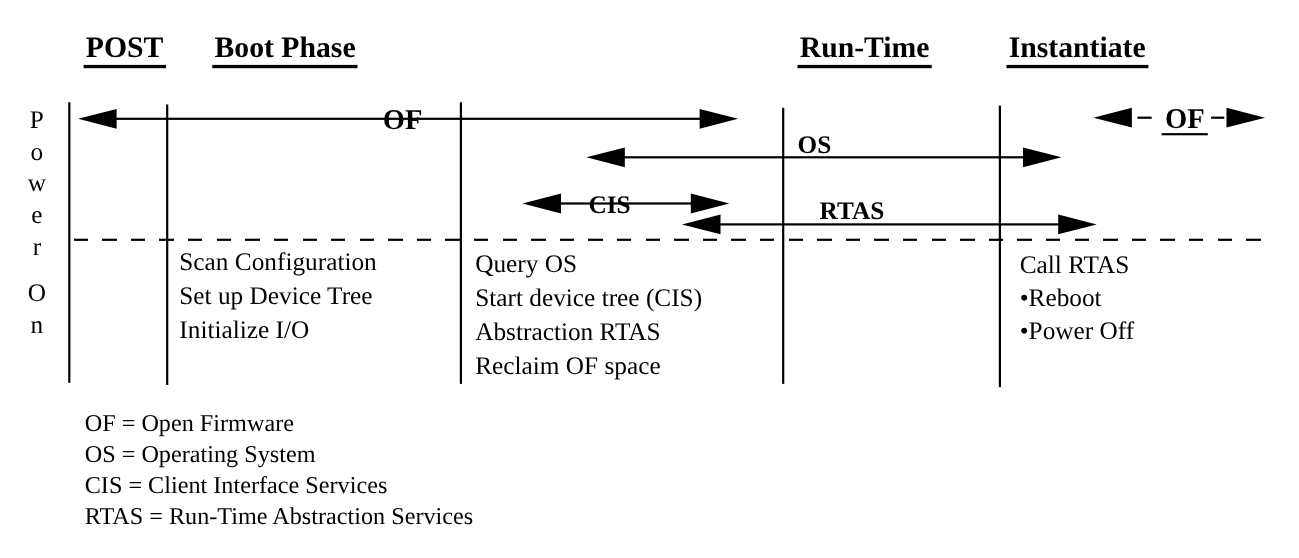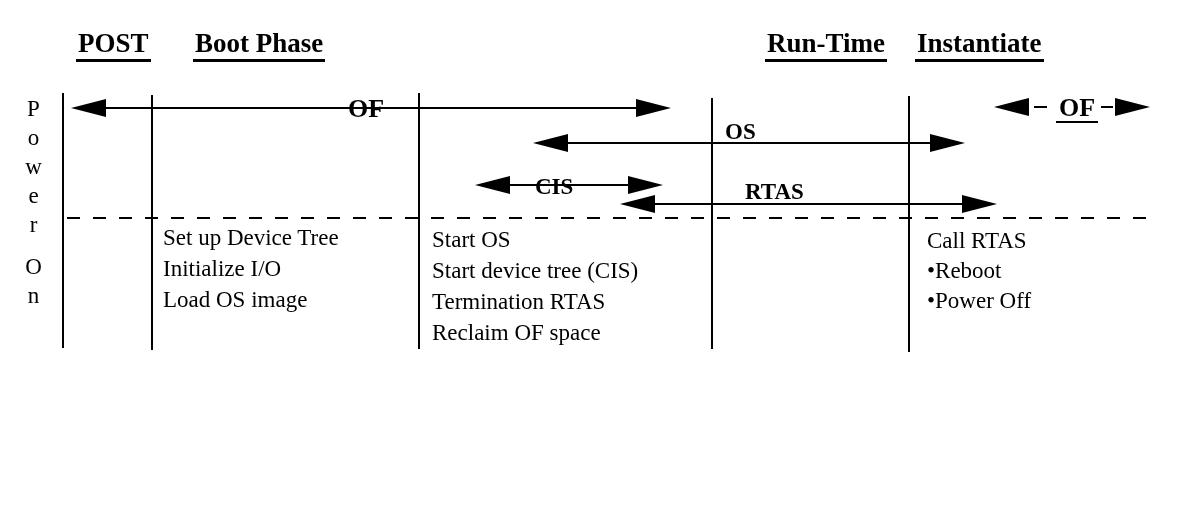--- a/index.html
+++ b/index.html
@@ -41,21 +41,21 @@
   
   .legend { position:absolute; left:77px; top:371px; font-size:22px; line-height:28px; white-space:nowrap; }
 </style>
 </head>
 <body>
 
 <div class="canvas">
 
   <div class="phase-header" style="left:76px">POST</div>
   <div class="phase-header" style="left:193px">Boot Phase</div>
-  <div class="phase-header" style="left:765px">Run-Time</div>
+  <div class="phase-header" style="left:725px">Run-Time</div>
   <div class="phase-header" style="left:915px">Instantiate</div>
 
   <div class="vword" style="top:96px">Power</div>
   <div class="vword" style="top:254px">On</div>
 
   <div class="vline" style="left:62px;  top:93px; height:255px"></div>
   <div class="vline" style="left:151px; top:95px; height:255px"></div>
   <div class="vline" style="left:418px; top:93px; height:256px"></div>
   <div class="vline" style="left:711px; top:98px; height:251px"></div>
   <div class="vline" style="left:908px; top:96px; height:256px"></div>
@@ -82,32 +82,38 @@
   <div class="ah ah-r" style="left:962px; top:195px"></div>
   <div class="span-label" style="left:745px; top:181px">RTAS</div>
 
   <div class="ah ah-l" style="left:994px;  top:98px"></div>
   <div class="hline" style="left:1034px; top:106px; width:13px"></div>
   <div class="span-label big underlined" style="left:1056px; top:81px; line-height:21px">OF</div>
   <div class="hline" style="left:1101px; top:106px; width:12px"></div>
   <div class="ah ah-r" style="left:1115px; top:98px"></div>
 
   <div class="task-col" style="left:163px; top:222px">
+    <div>Scan Configuration</div>
     <div>Set up Device Tree</div>
     <div>Initialize I/O</div>
-    <div>Load OS image</div>
   </div>
 
   <div class="task-col" style="left:432px; top:224px">
-    <div>Start OS</div>
+    <div>Query OS</div>
     <div>Start device tree (CIS)</div>
-    <div>Termination RTAS</div>
+    <div>Abstraction RTAS</div>
     <div>Reclaim OF space</div>
   </div>
 
   <div class="task-col" style="left:927px; top:226px; line-height:30px">
     <div>Call RTAS</div>
     <div>•Reboot</div>
     <div>•Power Off</div>
   </div>
 
+  <div class="legend">
+    <div>OF = Open Firmware</div>
+    <div>OS = Operating System</div>
+    <div>CIS = Client Interface Services</div>
+    <div>RTAS = Run-Time Abstraction Services</div>
+  </div>
 
 </div>
 
 </body></html>

